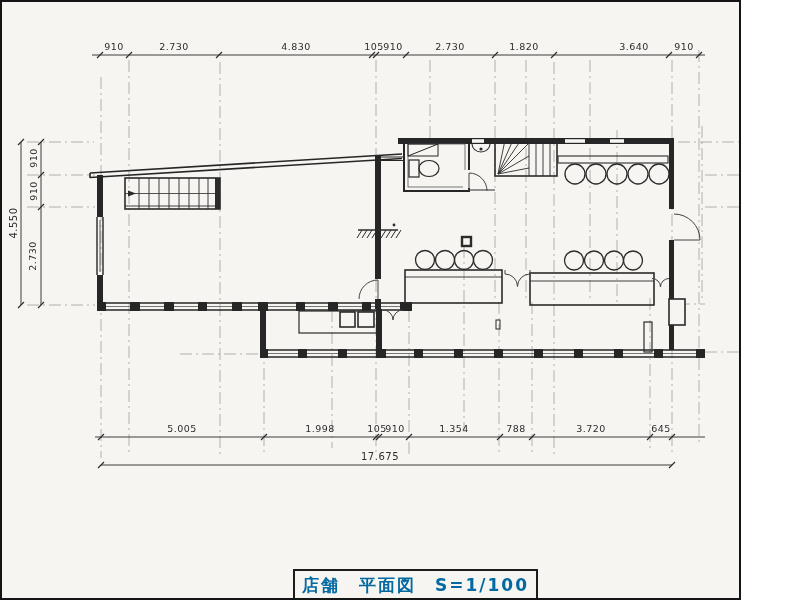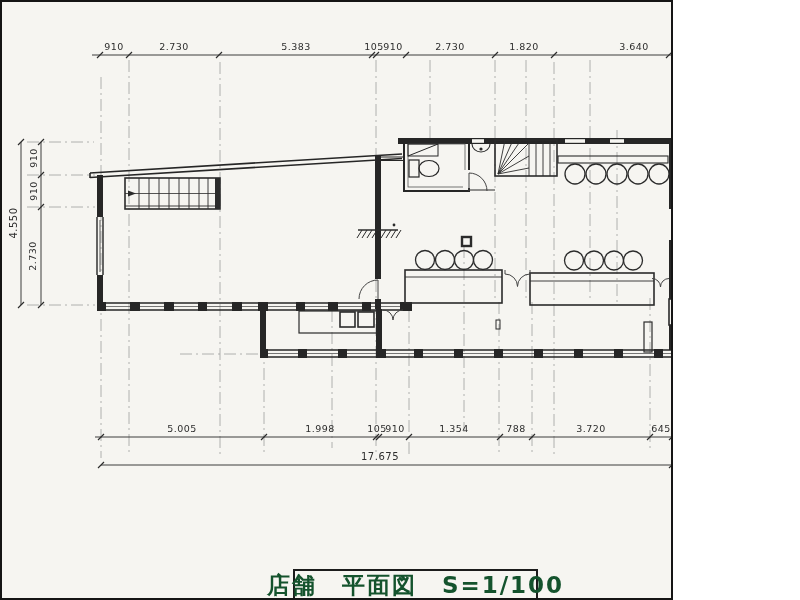--- a/index.html
+++ b/index.html
@@ -1,36 +1,36 @@
 <!DOCTYPE html>
 <html><head>
 <meta charset="utf-8">
 <style>
   html,body{margin:0;padding:0;background:#ffffff;}
   #sheet{
-    position:relative;width:673px;height:600px;
+    position:relative;width:741px;height:600px;
     background:#f6f5f1;
     border:2px solid #151515;box-sizing:border-box;
     font-family:"DejaVu Sans","Liberation Sans",sans-serif;
     overflow:hidden;
   }
   #plan-svg{position:absolute;left:0;top:0;}
   .dim{
     position:absolute;font-size:9.5px;color:#2d2d2d;white-space:nowrap;
     transform:translate(-50%,-50%);letter-spacing:0.5px;line-height:1;
   }
   .dim.rot{transform:translate(-50%,-50%) rotate(-90deg);}
   .dim.total{font-size:10px;}
   #title-block{
     position:absolute;left:291px;top:567px;width:245px;height:33px;
     border:2px solid #1c1c1c;box-sizing:border-box;background:#f6f5f1;
     display:flex;align-items:center;justify-content:center;
   }
   #title-text{
-    font-size:23px;font-weight:bold;color:#14532d;letter-spacing:2px;white-space:nowrap;
+    font-size:17px;font-weight:bold;color:#0369a1;letter-spacing:2px;white-space:nowrap;
   }
 </style>
 </head>
 <body>
 
 <div id="sheet">
 
   <svg id="plan-svg" width="800" height="600" viewBox="0 0 800 600">
 
     <g stroke="#a0a0a0" stroke-width="0.8" stroke-dasharray="12 4 2 4" fill="none">
@@ -282,21 +282,21 @@
       <line x1="356" y1="228" x2="396" y2="228" stroke-width="1.6"></line>
       <path d="M360,228 l-5,8 M365,228 l-5,8 M370,228 l-5,8 M375,228 l-5,8
                M384,228 l-5,8 M389,228 l-5,8 M394,228 l-5,8 M399,228 l-5,8" stroke-width="1"></path>
       <circle cx="392" cy="223" r="1.4" fill="#2b2b2b" stroke="none"></circle>
     </g>
   </svg>
 
   <div>
     <span class="dim" style="left:112px;top:45px">910</span>
     <span class="dim" style="left:172px;top:45px">2.730</span>
-    <span class="dim" style="left:294px;top:45px">5.383</span>
+    <span class="dim" style="left:294px;top:45px">4.830</span>
     <span class="dim" style="left:372px;top:45px">105</span>
     <span class="dim" style="left:391px;top:45px">910</span>
     <span class="dim" style="left:448px;top:45px">2.730</span>
     <span class="dim" style="left:522px;top:45px">1.820</span>
     <span class="dim" style="left:632px;top:45px">3.640</span>
     <span class="dim" style="left:682px;top:45px">910</span>
   </div>
 
   <div>
     <span class="dim" style="left:180px;top:427px">5.005</span>

